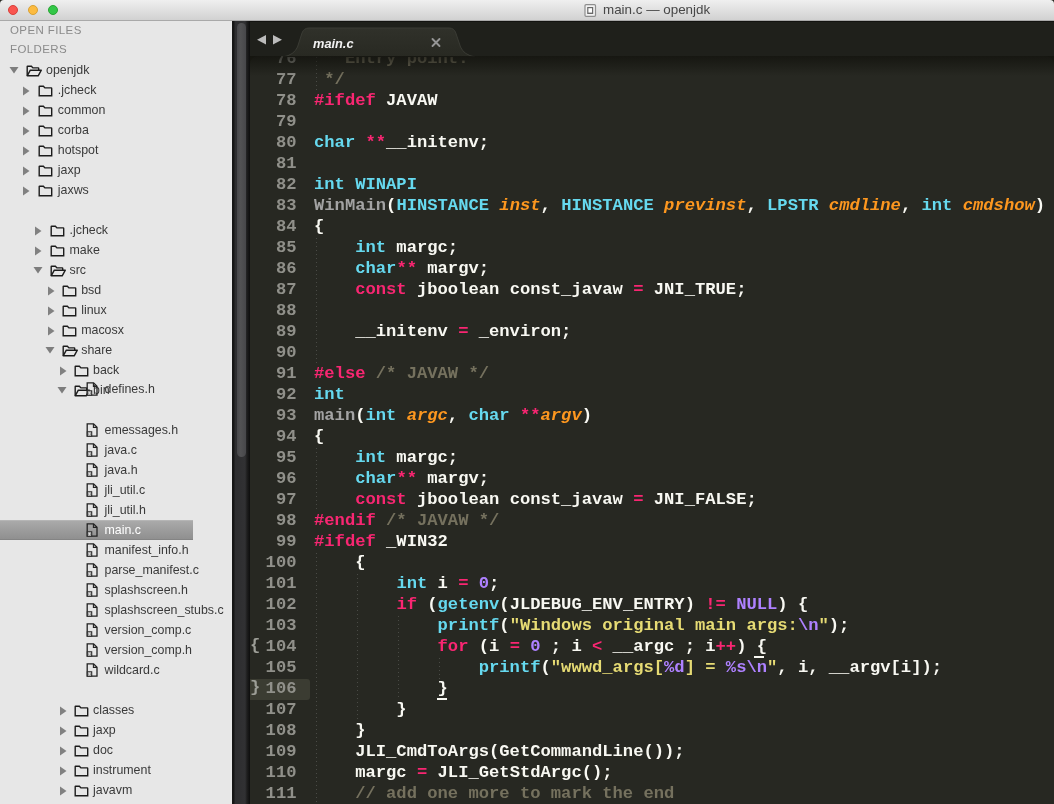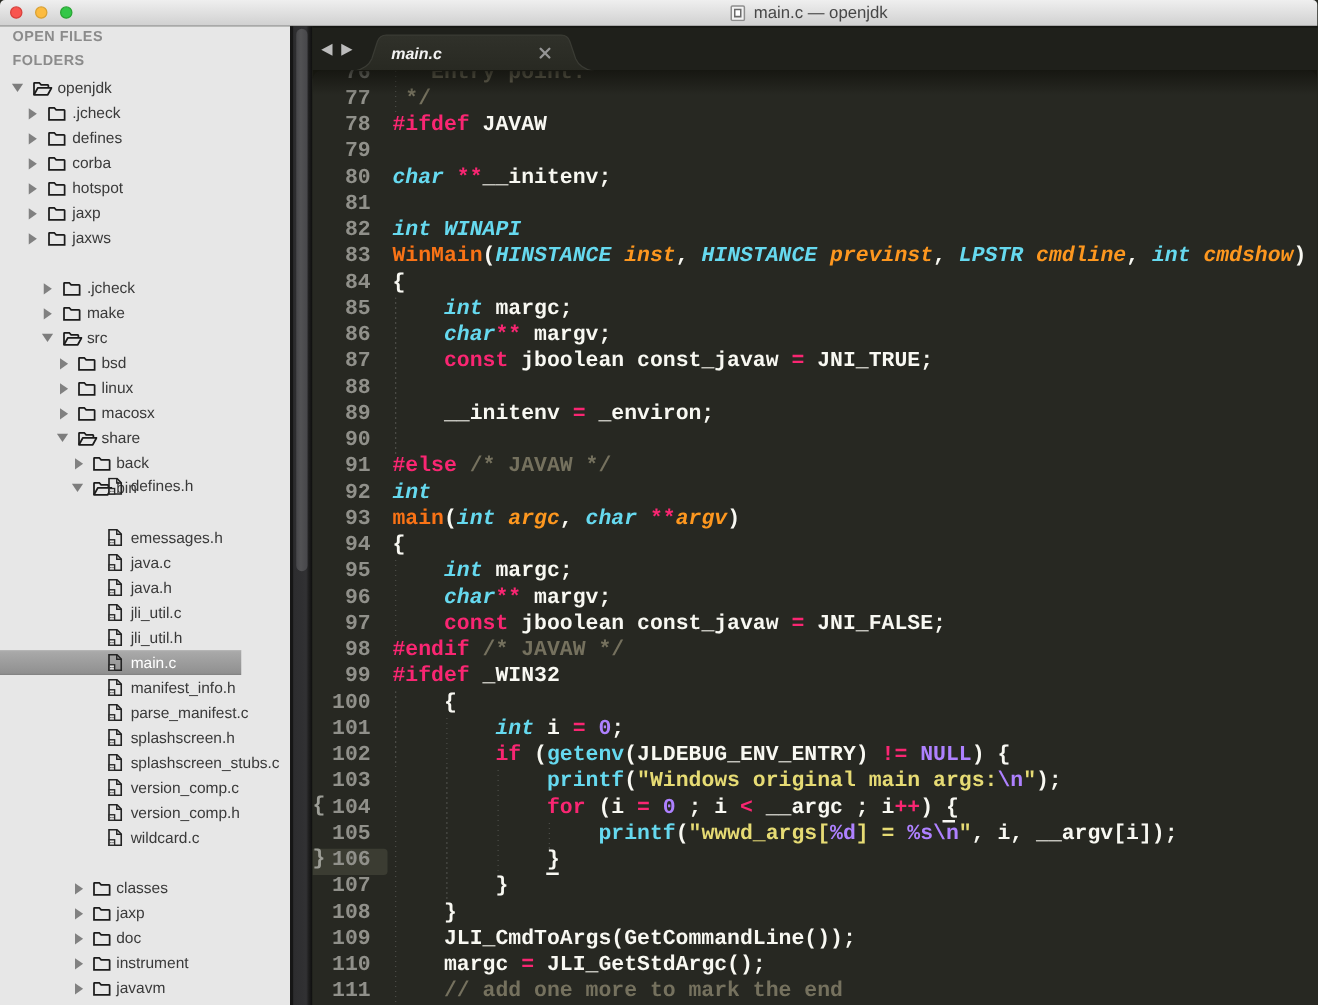--- a/index.html
+++ b/index.html
@@ -6,41 +6,41 @@
 
 #tbar{position:absolute;left:0;top:0;width:1054px;height:21px;background:linear-gradient(#efefef,#d1d1d1);border-bottom:1px solid #a9a9a9;border-radius:4px 4px 0 0}
 .tl{position:absolute;top:4.5px;width:10px;height:10px;border-radius:50%}
 #tl-r{left:8px;background:#f9554f;border:0.5px solid #d8403b}
 #tl-y{left:27.5px;background:#fcbb40;border:0.5px solid #d9a133}
 #tl-g{left:47.5px;background:#33c748;border:0.5px solid #29a533}
 #ttitle{position:absolute;left:603px;top:0;height:36px;line-height:20px;font-size:13.4px;color:#474747}
 #ticon{position:absolute;left:584px;top:4px}
 
 #side{position:absolute;left:0;top:21px;width:232px;height:783px;background:#e7e7e7;overflow:hidden}
-.shead{position:absolute;left:10px;font-size:11.5px;font-weight:bold;color:#8b8b8b;letter-spacing:0.4px}
+.shead{position:absolute;left:10px;font-size:11.5px;font-weight:normal;color:#8b8b8b;letter-spacing:0.4px}
 .trow{position:absolute;left:0;width:193px;height:20px}
 .trow.sel{background:linear-gradient(#ababab,#8e8e8e);box-shadow:inset 0 1px 0 #b5b5b5,inset 0 -1px 0 #848484}
 .trow.sel .tlab{color:#fff}
 .tri{position:absolute;top:6px}
 .fic{position:absolute;top:4px}
 .tlab{position:absolute;top:0;height:20px;line-height:20px;font-size:12.4px;color:#3a3a3a}
 
 #strip{position:absolute;left:232px;top:21px;width:18px;height:783px;background:linear-gradient(90deg,#161616 0,#161616 2px,#2d2d2f 3px,#313133 13px,#1e1e1e 15px,#0d0d0d 18px)}
 #sthumb{position:absolute;left:4.5px;top:2px;width:9.5px;height:434px;border-radius:5px;background:linear-gradient(90deg,#47474a,#525254 40%,#47474a)}
 
 #ed{position:absolute;left:250px;top:21px;width:804px;height:783px;background:#212219}
 #ebar{position:absolute;left:0;top:0;width:804px;height:35px;background:#1f201b;border-top:1px solid #131310}
 #code{position:absolute;left:0;top:35px;width:804px;height:748px;background:#272822;border-radius:8px 8px 0 0;overflow:hidden}
 pre{font-family:"Liberation Mono",monospace;font-size:17.16px;line-height:21px;letter-spacing:0;font-weight:bold}
 #nums{position:absolute;left:0;top:-8px;width:46.5px;text-align:right;color:#90908a}
 #src{position:absolute;left:64px;top:-8px;color:#f8f8f2}
 .k{color:#f92672}
-.t{color:#66d9ef;font-style:italic}
+.t{color:#66d9ef;}
 .y{color:#66d9ef}
-.f{color:#f97316}
+.f{color:#a3a3a3}
 .p{color:#fd971f;font-style:italic}
 .s{color:#e6db74}
 .n{color:#ae81ff}
 .c{color:#75715e}
 .guide{position:absolute;width:1px;background-image:repeating-linear-gradient(rgba(255,255,255,0.16) 0,rgba(255,255,255,0.16) 1px,transparent 1px,transparent 4px)}
 .gmark{position:absolute;left:0.5px;width:12px;color:#9d9e97;font-family:"Liberation Mono",monospace;font-size:17.16px;line-height:21px;font-weight:bold}
 .bul{position:absolute;height:2px;width:10px;background:#f8f8f2}
 </style></head><body>
 <div id="win">
 <div id="tbar">
@@ -76,21 +76,21 @@
         </svg>
         <span class="tlab" style="left:57.8px">.jcheck</span>
       </div>
 <div class="trow" style="top:79px">
         <svg class="tri" style="left:22.2px" width="8" height="10" viewBox="0 0 8 10">
           <path d="M1 0.5 L7.5 5 L1 9.5 Z" fill="#818181"></path>
         </svg>
         <svg class="fic" style="left:38.0px" width="15" height="13" viewBox="0 0 15 13">
           <path d="M1.2 11.8 V2.6 Q1.2 2.2 1.6 2.2 H5.4 L6.9 3.9 H13.2 Q13.7 3.9 13.7 4.4 V11.8 Z" fill="none" stroke="#1c1c1c" stroke-width="1.4"></path>
         </svg>
-        <span class="tlab" style="left:57.8px">defines</span>
+        <span class="tlab" style="left:57.8px">common</span>
       </div>
 <div class="trow" style="top:99px">
         <svg class="tri" style="left:22.2px" width="8" height="10" viewBox="0 0 8 10">
           <path d="M1 0.5 L7.5 5 L1 9.5 Z" fill="#818181"></path>
         </svg>
         <svg class="fic" style="left:38.0px" width="15" height="13" viewBox="0 0 15 13">
           <path d="M1.2 11.8 V2.6 Q1.2 2.2 1.6 2.2 H5.4 L6.9 3.9 H13.2 Q13.7 3.9 13.7 4.4 V11.8 Z" fill="none" stroke="#1c1c1c" stroke-width="1.4"></path>
         </svg>
         <span class="tlab" style="left:57.8px">corba</span>
       </div>

